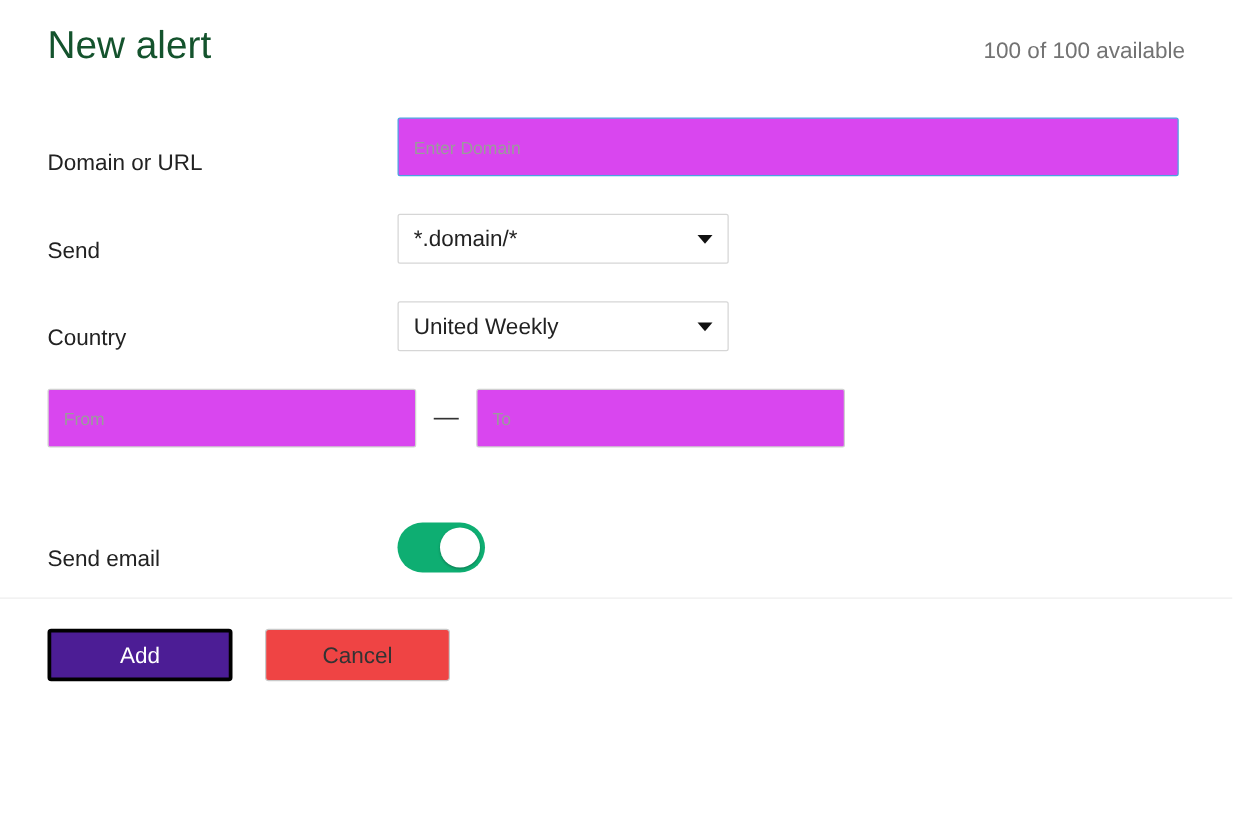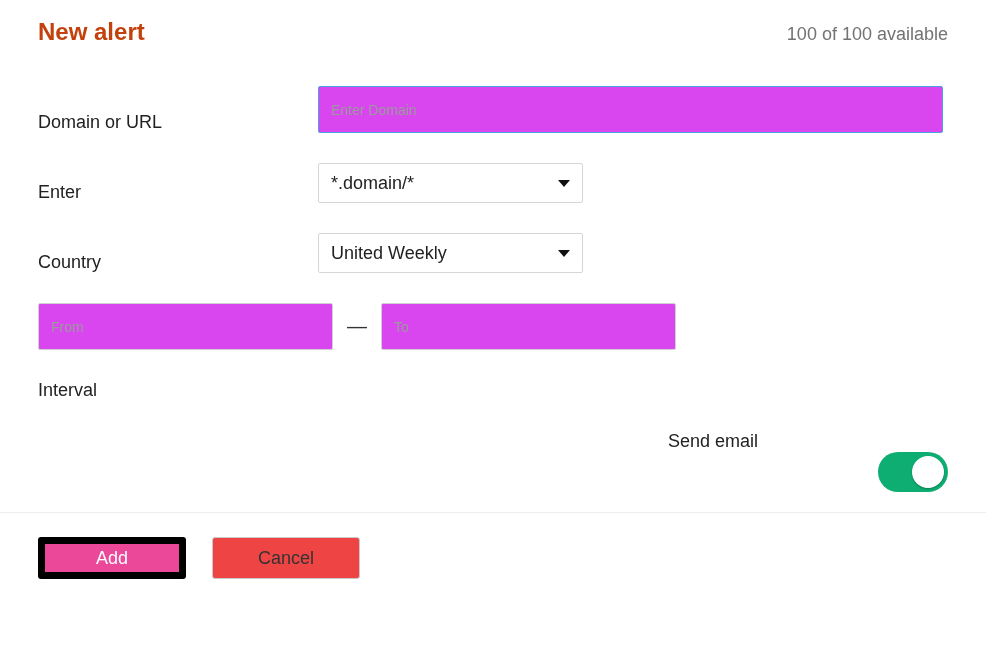--- a/index.html
+++ b/index.html
@@ -14,23 +14,23 @@
   .container {
     padding: 18px 38px 0 38px;
   }
   .header {
     display: flex;
     justify-content: space-between;
     align-items: baseline;
     margin-bottom: 40px;
   }
   .title {
-    font-size: 24px;
-    font-weight: 700;
-    color: #c2410c;
+    font-size: 31px;
+    font-weight: 400;
+    color: #14532d;
   }
   .avail {
     font-size: 18px;
     color: #737373;
     font-weight: 400;
   }
 
   .form-rows { }
   .row {
     display: flex;
@@ -132,23 +132,23 @@
     padding: 0 20px;
     border-radius: 3px;
     font-size: 18px;
     display: inline-flex;
     align-items: center;
     justify-content: center;
     cursor: pointer;
     user-select: none;
   }
   .btn-primary {
-    background: #ec4899;
+    background: #4c1d95;
     color: #fff;
-    border: 7px solid #000000;
+    border: 3px solid #000000;
   }
   .btn-secondary {
     background: #ef4444;
     color: #333;
     border: 1px solid #c9c9c9;
   }
 </style>
 </head>
 <body>
 
@@ -162,21 +162,21 @@
   <div class="form-rows">
 
     <div class="row">
       <div class="label-col">Domain or URL</div>
       <div class="field-col">
         <input type="text" class="text-input domain-input" autofocus="" placeholder="Enter Domain" style="">
       </div>
     </div>
 
     <div class="row">
-      <div class="label-col">Enter</div>
+      <div class="label-col">Send</div>
       <div class="field-col">
         <div class="select">
           <span>*.domain/*</span>
           <span class="caret"></span>
         </div>
       </div>
     </div>
 
     <div class="row">
       <div class="label-col">Country</div>
@@ -190,24 +190,23 @@
 
     <div class="row">
       <div class="field-col">
         <input type="text" class="text-input vol-input" placeholder="From" style="">
         <span class="dash">—</span>
         <input type="text" class="text-input vol-input" placeholder="To" style="">
       </div>
     </div>
 
     <div class="row">
-      <div class="label-col">Interval</div>
-    </div>
-
-    <div class="row" style="margin-bottom: 20px; flex-direction: column;">
+    </div>
+
+    <div class="row" style="margin-bottom: 20px;">
       <div class="label-col">Send email</div>
       <div class="field-col">
         <div class="toggle">
           <div class="toggle-knob"></div>
         </div>
       </div>
     </div>
 
   </div>
 </div>

